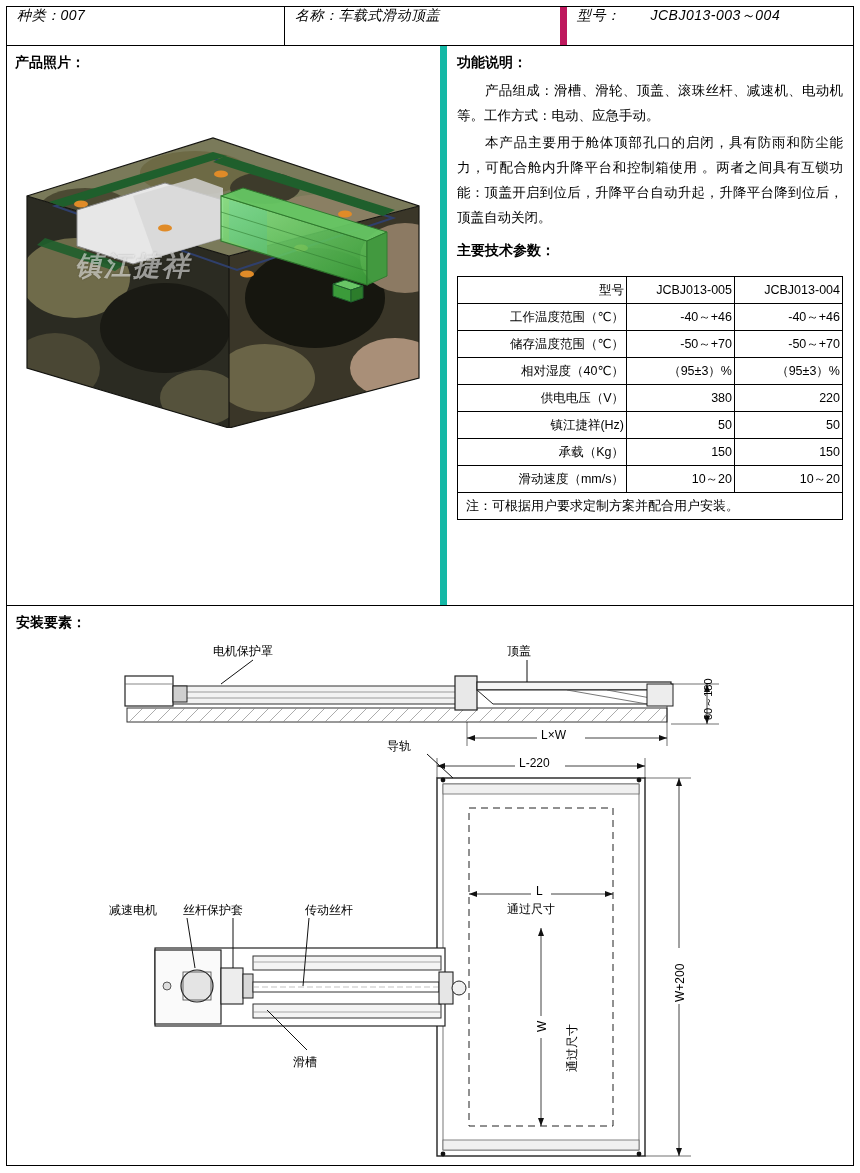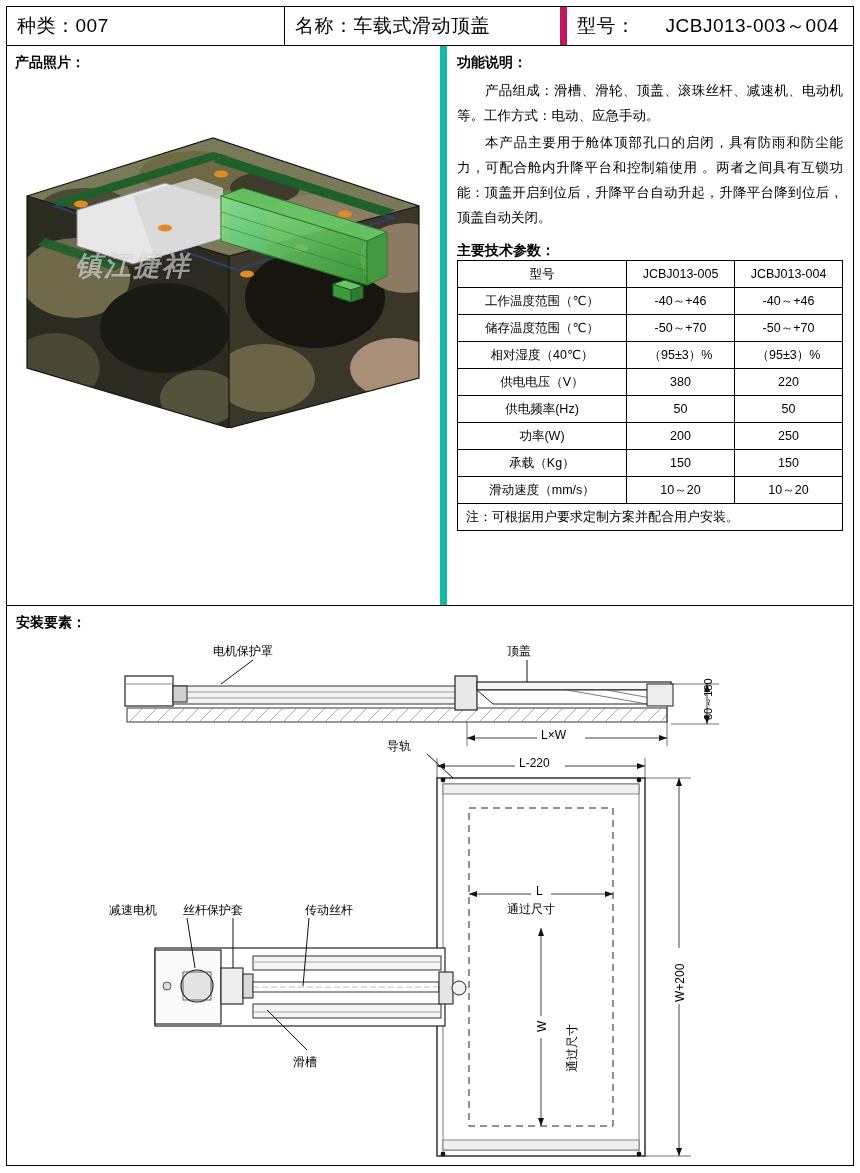--- a/index.html
+++ b/index.html
@@ -26,25 +26,25 @@
 
   
   .header-row {
     display: flex;
     border: 1px solid #000;
     height: 40px;
     box-sizing: border-box;
   }
   .header-cell {
     display: flex;
-    align-items: center;
     padding-left: 10px;
-    font-size: 19px;
+    font-size: 14px;
     letter-spacing: 0.5px;
     box-sizing: border-box;
+    font-style: italic;
   }
   .hc1 { width: 278px; border-right: 1px solid #000; }
   .hc2 { width: 282px; border-right: 7px solid #be185d; }
   .hc3 { flex: 1; gap: 30px; }
 
   
   .body-row {
     display: flex;
     border: 1px solid #000;
     border-top: none;
@@ -95,32 +95,32 @@
     font-size: 13.5px;
     line-height: 25px;
     margin: 0;
     text-indent: 28px;
     text-align: justify;
   }
   .desc-p + .desc-p { margin-top: 2px; }
   .params-title {
     font-size: 14px;
     font-weight: bold;
-    margin: 12px 0 0 0;
+    margin: 12px 0 16px 0;
   }
 
   table.spec {
     border-collapse: collapse;
     width: 386px;
     font-size: 12.5px;
   }
   table.spec td, table.spec th {
     border: 1px solid #000;
     height: 26px;
-    text-align: center;
+    text-align: right;
     font-weight: normal;
     padding: 0 2px;
     white-space: nowrap;
   }
   table.spec td.name-col { width: 164px; }
   table.spec td.note {
     text-align: left;
     padding-left: 8px;
     font-size: 13px;
   }
@@ -286,28 +286,23 @@
             <td class="name-col">相对湿度（40℃）</td>
             <td>（95±3）%</td>
             <td>（95±3）%</td>
           </tr>
           <tr>
             <td class="name-col">供电电压（V）</td>
             <td>380</td>
             <td>220</td>
           </tr>
           <tr>
-            <td class="name-col">供电频率(Hz)</td>
+            <td class="name-col">镇江捷祥(Hz)</td>
             <td>50</td>
             <td>50</td>
-          </tr>
-          <tr>
-            <td class="name-col">功率(W)</td>
-            <td>200</td>
-            <td>250</td>
           </tr>
           <tr>
             <td class="name-col">承载（Kg）</td>
             <td>150</td>
             <td>150</td>
           </tr>
           <tr>
             <td class="name-col">滑动速度（mm/s）</td>
             <td>10～20</td>
             <td>10～20</td>

